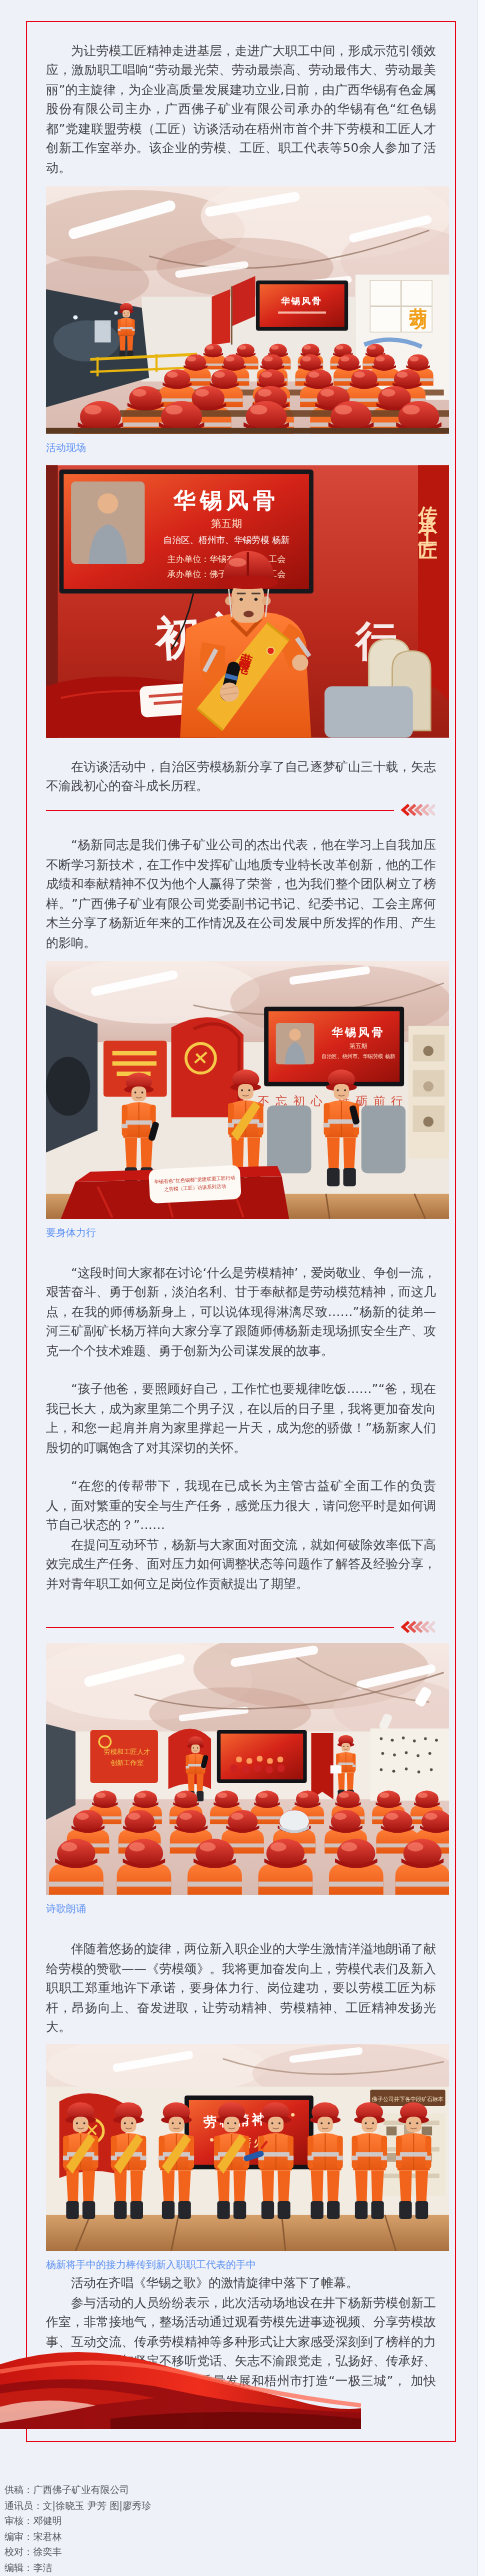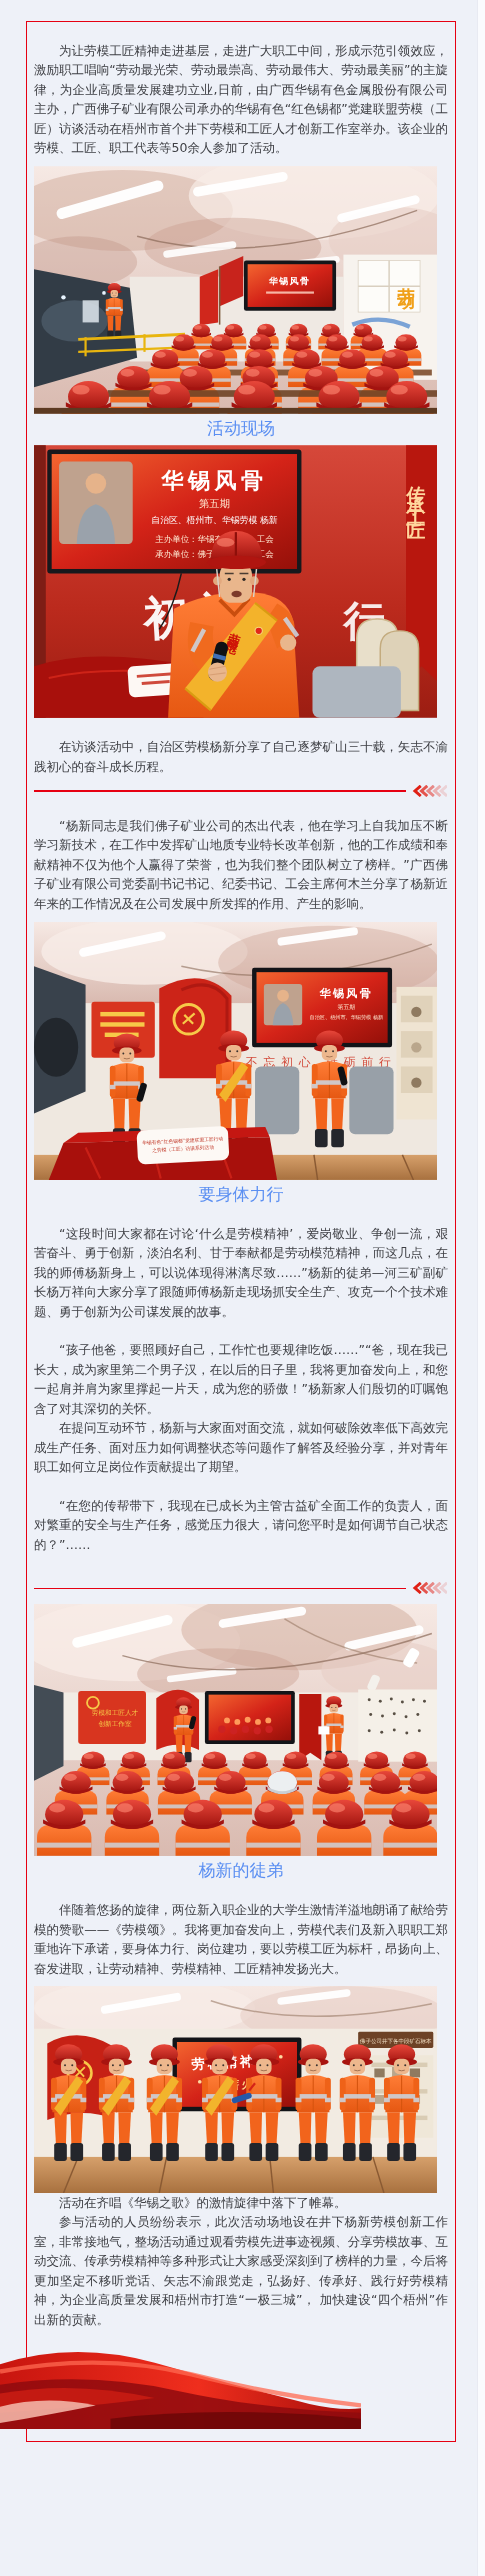--- a/index.html
+++ b/index.html
@@ -1,28 +1,28 @@
 <!DOCTYPE html>
 <html style="font-size:11.8px"><head>
 <meta charset="utf-8">
 <style>
   html,body{margin:0;padding:0;}
   body{font-family:"DejaVu Sans","Liberation Sans",sans-serif;}
   .page{position:relative;width:485px;height:2576px;background:#eef1f8;overflow:hidden;}
   .scroll-strip{position:absolute;top:0;right:0;width:7.4px;height:100%;background:#fafbfe;border-left:0.7px solid #e8eaf2;}
-  .article-box{position:absolute;left:26px;top:20.6px;width:430px;height:2421px;border:1.5px solid #e60012;box-sizing:border-box;padding:19px 7px 0;background:#eef1f8;}
+  .article-box{position:absolute;left:26px;top:20.6px;width:430px;height:2421px;border:1.5px solid #e60012;box-sizing:border-box;padding:19px 19px 0;background:#eef1f8;}
   .p{margin:19px 0 0;font-size:12.5px;line-height:19.5px;color:#3f4045;text-indent:2em;text-align:justify;}
   .p.m0{margin-top:0;}
   .p.m24{margin-top:22px;}
   .p.m30{}
   .fig{margin:8.8px 0 0;}
   .fig.m14{margin-top:10.3px;}
   .fig.m10{margin-top:7.4px;}
   .fig svg.ph{display:block;}
-  .figcap{margin-top:5.9px;text-align:center;font-size:17px;line-height:16px;color:#5b8ff2;}
+  .figcap{margin-top:5.9px;font-size:10px;line-height:16px;color:#5b8ff2;}
   .divider{display:flex;align-items:center;margin:8.8px 1.5px 0 0;height:11.8px;}
   .divider.d2{margin-top:28px;}
   .dline{flex:1;height:1.5px;background:#e60012;}
   .dchev{margin-left:5.9px;display:block;}
   .ribbon{position:absolute;left:0;top:2342px;width:361px;height:87px;z-index:5;}
   .credits{position:absolute;left:4.4px;top:2482px;z-index:2;}
   .credits div{font-size:9.6px;line-height:15.5px;color:#54555b;}
   text{font-family:"DejaVu Sans","Liberation Sans",sans-serif;}
 </style>
 </head>
@@ -312,22 +312,22 @@
           <rect x="140" y="280" width="124" height="46" rx="10" fill="#fdf9f5"></rect>
           <text x="202" y="299" font-size="6.5" fill="#c23a2a" text-anchor="middle">华锡有色“红色锡都”党建联盟工匠行动</text>
           <text x="202" y="310" font-size="6.5" fill="#c23a2a" text-anchor="middle">之劳模（工匠）访谈系列活动</text>
         </g>
       </svg>
       <figcaption class="figcap">要身体力行</figcaption>
     </figure>
 
     <p class="p m24">“这段时间大家都在讨论‘什么是劳模精神’，爱岗敬业、争创一流，艰苦奋斗、勇于创新，淡泊名利、甘于奉献都是劳动模范精神，而这几点，在我的师傅杨新身上，可以说体现得淋漓尽致……”杨新的徒弟—河三矿副矿长杨万祥向大家分享了跟随师傅杨新走现场抓安全生产、攻克一个个技术难题、勇于创新为公司谋发展的故事。</p>
     <p class="p">“孩子他爸，要照顾好自己，工作忙也要规律吃饭……”“爸，现在我已长大，成为家里第二个男子汉，在以后的日子里，我将更加奋发向上，和您一起肩并肩为家里撑起一片天，成为您的骄傲！”杨新家人们殷切的叮嘱饱含了对其深切的关怀。</p>
+    <p class="p">“在您的传帮带下，我现在已成长为主管古益矿全面工作的负责人，面对繁重的安全与生产任务，感觉压力很大，请问您平时是如何调节自己状态的？”……</p>
     <p class="p m0">在提问互动环节，杨新与大家面对面交流，就如何破除效率低下高效完成生产任务、面对压力如何调整状态等问题作了解答及经验分享，并对青年职工如何立足岗位作贡献提出了期望。</p>
-    <p class="p">“在您的传帮带下，我现在已成长为主管古益矿全面工作的负责人，面对繁重的安全与生产任务，感觉压力很大，请问您平时是如何调节自己状态的？”……</p>
 
     <div class="divider d2">
       <span class="dline"></span>
       <svg class="dchev" width="35" height="11.8" viewBox="0 0 48 16">
         <path d="M12 1 L4 8 L12 15" stroke="#e02015" stroke-width="4" fill="none" opacity="1"></path>
         <path d="M21 1 L13 8 L21 15" stroke="#e02015" stroke-width="4" fill="none" opacity="0.75"></path>
         <path d="M30 1 L22 8 L30 15" stroke="#e02015" stroke-width="4" fill="none" opacity="0.5"></path>
         <path d="M39 1 L31 8 L39 15" stroke="#e02015" stroke-width="4" fill="none" opacity="0.3"></path>
         <path d="M48 1 L40 8 L48 15" stroke="#e02015" stroke-width="4" fill="none" opacity="0.15"></path>
       </svg>
@@ -408,21 +408,21 @@
           <use href="#wb" x="498" y="224" width="64" height="62"></use>
         <ellipse cx="337" cy="242" rx="20" ry="15" fill="#eceff1"></ellipse>
         <path d="M317 248 Q337 260 357 248 L357 252 Q337 264 317 252 Z" fill="#c9ced4"></path>
         <use href="#wb" x="0" y="262" width="82" height="80"></use>
           <use href="#wb" x="92" y="262" width="82" height="80"></use>
           <use href="#wb" x="188" y="262" width="82" height="80"></use>
           <use href="#wb" x="284" y="262" width="82" height="80"></use>
           <use href="#wb" x="380" y="262" width="82" height="80"></use>
           <use href="#wb" x="470" y="262" width="82" height="80"></use>
       </svg>
-      <figcaption class="figcap">杨新的徒弟</figcaption>
+      <figcaption class="figcap">诗歌朗诵</figcaption>
     </figure>
 
     <p class="p m24">伴随着悠扬的旋律，两位新入职企业的大学生激情洋溢地朗诵了献给劳模的赞歌——《劳模颂》。我将更加奋发向上，劳模代表们及新入职职工郑重地许下承诺，要身体力行、岗位建功，要以劳模工匠为标杆，昂扬向上、奋发进取，让劳动精神、劳模精神、工匠精神发扬光大。</p>
 
     <figure class="fig m10">
       <svg class="ph" width="403" height="207" viewBox="0 0 547 281">
         <rect width="547" height="281" fill="url(#grock)"></rect>
         <ellipse cx="150" cy="30" rx="150" ry="40" fill="#f8ece7" opacity="0.8"></ellipse>
         <ellipse cx="420" cy="40" rx="140" ry="40" fill="#e8cfc6" opacity="0.6"></ellipse>
         <rect x="90" y="18" width="110" height="11" rx="5" transform="rotate(-10 145 23)" fill="#ffffff" opacity="0.95"></rect>
@@ -459,29 +459,38 @@
         <use href="#wfs" x="85" y="78" width="54" height="162"></use>
         <use href="#wfs" x="150" y="78" width="54" height="162"></use>
         <use href="#wfs" x="225" y="78" width="54" height="162"></use>
         <use href="#wf" x="285" y="78" width="54" height="162"></use>
         <use href="#wf" x="352" y="78" width="54" height="162"></use>
         <use href="#wf" x="412" y="78" width="54" height="162"></use>
         <use href="#wf" x="472" y="78" width="54" height="162"></use>
         <rect x="268" y="148" width="28" height="8" rx="4" fill="#2458a8" transform="rotate(-18 282 152)"></rect>
         <path d="M292 142 L300 132" stroke="#d42318" stroke-width="3"></path>
       </svg>
+      <figcaption class="figcap">杨新将手中的接力棒传到新入职职工代表的手中</figcaption>
     </figure>
 
     <p class="p m0">活动在齐唱《华锡之歌》的激情旋律中落下了帷幕。</p>
     <p class="p m0">参与活动的人员纷纷表示，此次活动场地设在井下杨新劳模创新工作室，非常接地气，整场活动通过观看劳模先进事迹视频、分享劳模故事、互动交流、传承劳模精神等多种形式让大家感受深刻到了榜样的力量，今后将更加坚定不移听党话、矢志不渝跟党走，弘扬好、传承好、践行好劳模精神，为企业高质量发展和梧州市打造“一极三城”， 加快建设“四个梧州”作出新的贡献。</p>
   </div>
 
   <svg class="ribbon" viewBox="0 0 490 118">
     <path d="M0 30 Q100 -2 210 28 Q330 62 420 84 Q460 93 490 90 L490 118 L0 118 Z" fill="url(#grib)"></path>
     <path d="M0 58 Q120 40 240 66 Q360 92 490 96 L490 118 L0 118 Z" fill="#8f0b0e" opacity="0.85"></path>
     <path d="M0 40 Q140 14 260 44 Q380 74 490 86" stroke="#ff6a52" stroke-width="6" fill="none" opacity="0.75"></path>
     <path d="M0 70 Q100 52 210 76 Q120 88 0 96 Z" fill="#c31a12"></path>
     <path d="M0 88 Q60 72 130 86 Q70 98 0 110 Z" fill="#f3b4a6" opacity="0.9"></path>
     <path d="M150 104 Q300 86 490 104 L490 118 L150 118 Z" fill="#6f0708" opacity="0.9"></path>
   </svg>
 
+  <div class="credits">
+    <div>供稿：广西佛子矿业有限公司</div>
+    <div>通讯员：文|徐晓玉 尹芳 图|廖秀珍</div>
+    <div>审核：邓健明</div>
+    <div>编审：宋君林</div>
+    <div>校对：徐奕丰</div>
+    <div>编辑：李洁</div>
+  </div>
 </div>
 
 
 </body></html>

